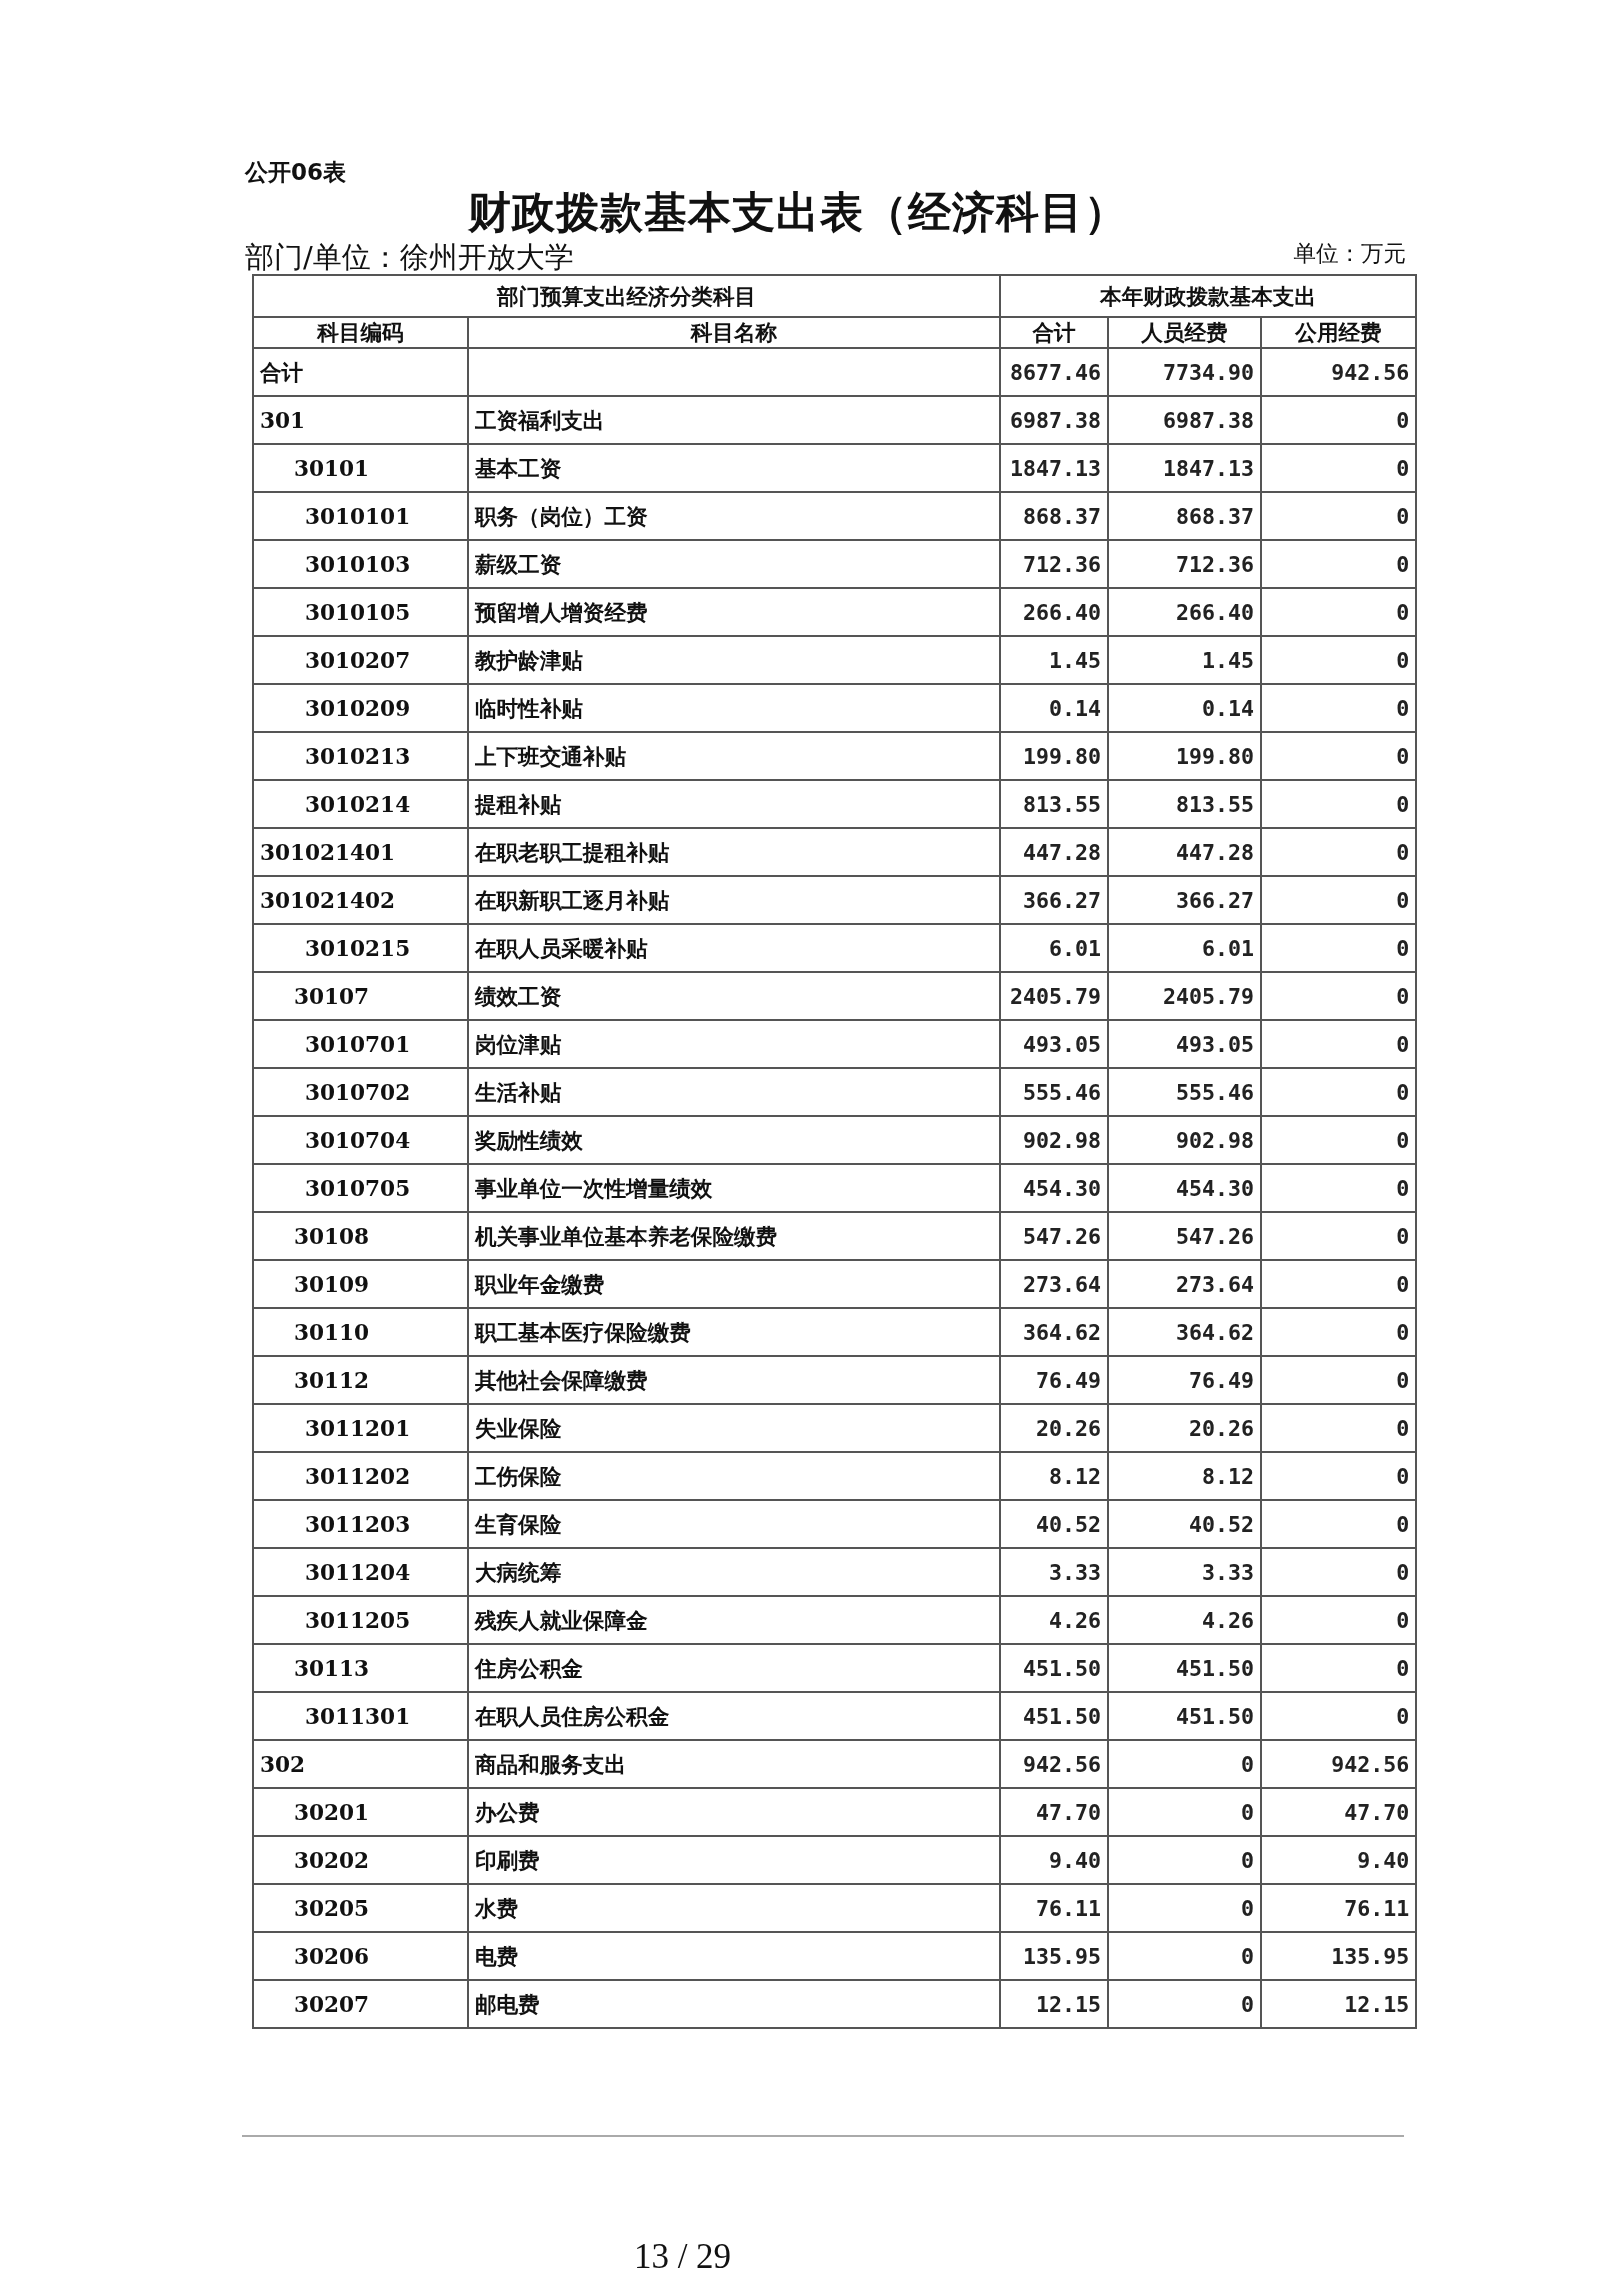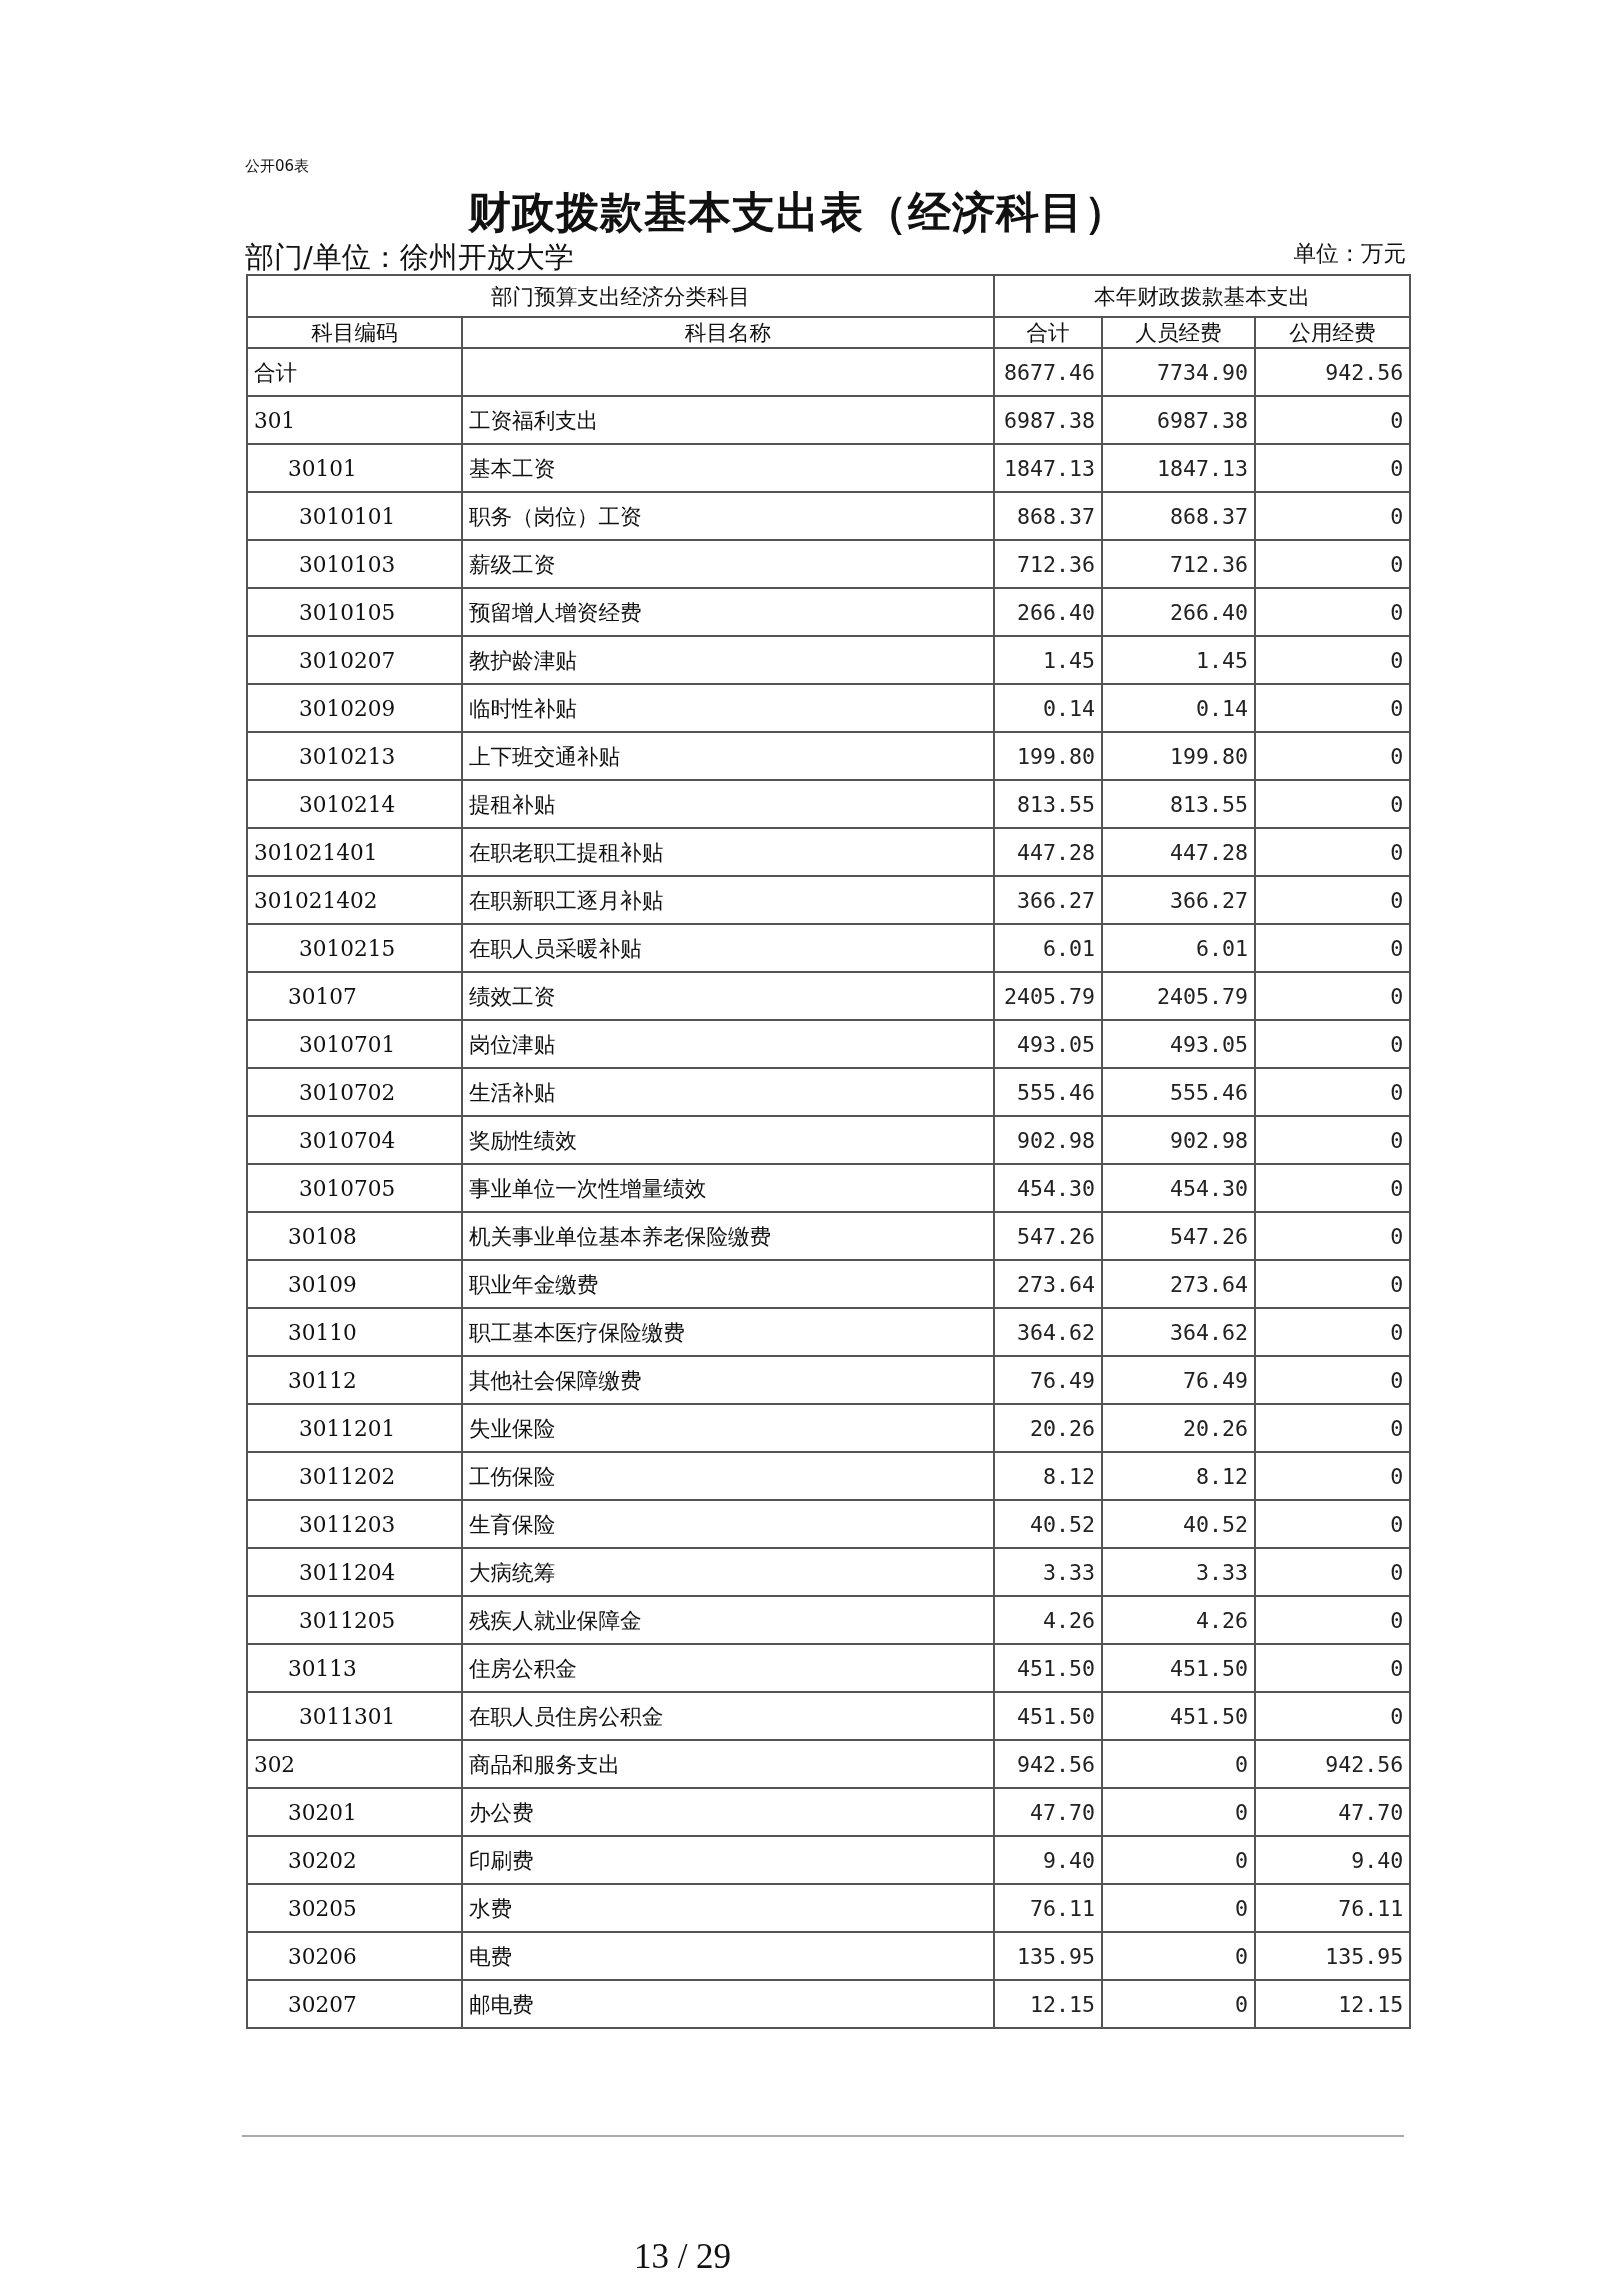--- a/index.html
+++ b/index.html
@@ -1,24 +1,24 @@
 <!DOCTYPE html>
 <html><head>
 <meta charset="utf-8">
 <style>
   html, body { margin: 0; padding: 0; background: #ffffff; }
   body { width: 1620px; height: 2293px; position: relative; overflow: hidden;
          font-family: "DejaVu Sans", "Liberation Sans", sans-serif; color: #111; }
-  .form-no { position: absolute; left: 245px; top: 157px; font-size: 15px; }
+  .form-no { position: absolute; left: 245px; top: 157px; font-size: 23px; font-weight: bold; }
   .title { position: absolute; left: 0; width: 1596px; top: 184px; text-align: center;
            font-size: 43px; font-weight: bold; letter-spacing: 1px; }
   .dept { position: absolute; left: 245px; top: 238px; font-size: 29px; }
   .unit { position: absolute; right: 214px; top: 238px; font-size: 22.5px; text-align: center; }
-  table.report { position: absolute; left: 246px; top: 274px; width: 1162px;
-                 border-collapse: collapse; table-layout: fixed; }
+  table.report { position: absolute; left: 252px; top: 274px; width: 1162px;
+                 border-collapse: collapse; table-layout: fixed; font-weight: bold; }
   table.report td { border: 2px solid #555; padding: 0 5.9px; font-size: 21.6px;
                     height: 44px; box-sizing: border-box; white-space: nowrap; overflow: hidden; }
   table.report tr.h1 td { height: 42px; text-align: center; }
   table.report tr.h2 td { height: 28px; text-align: center; }
   table.report tr.data td { height: 48px; }
   td.code { font-family: "DejaVu Serif", "Liberation Serif", serif; font-size: 21.6px; }
   td.code.l0 { padding-left: 5.9px; }
   td.code.l1 { padding-left: 40px; }
   td.code.l2 { padding-left: 51px; }
   td.name { padding-left: 7.8px; }

